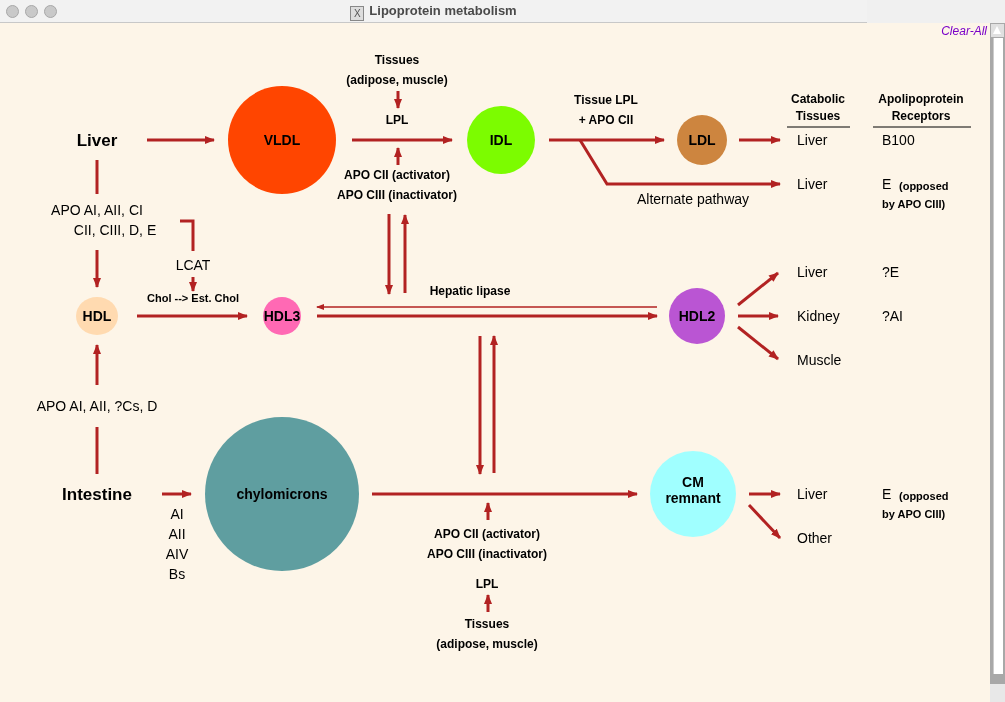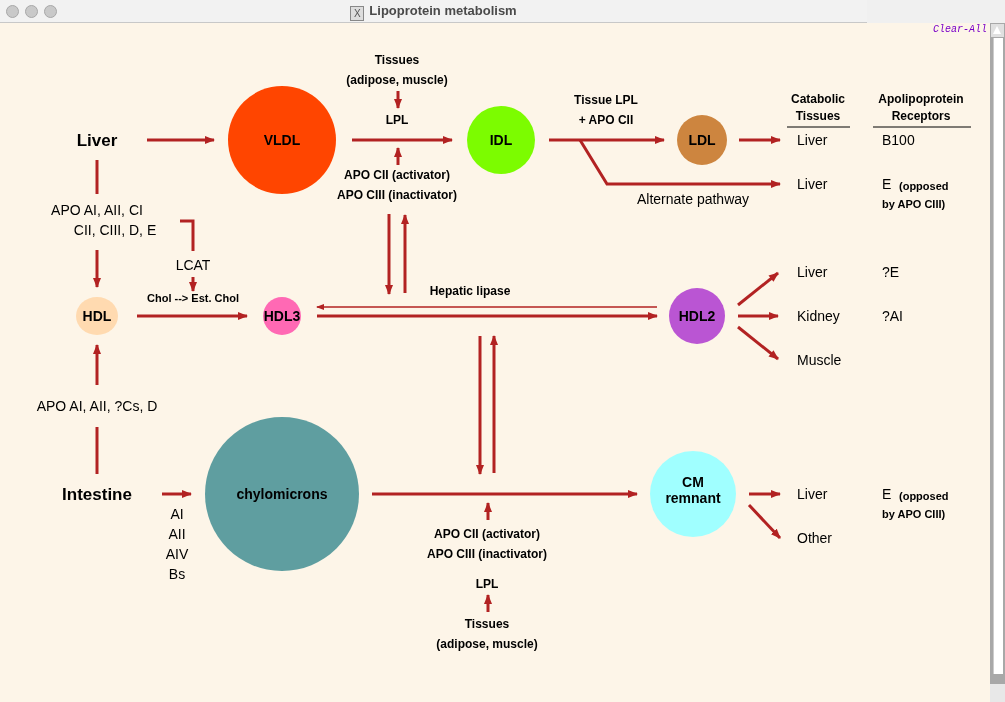--- a/index.html
+++ b/index.html
@@ -2,21 +2,21 @@
 <html><head>
 <meta charset="utf-8">
 <style>
   html,body{margin:0;padding:0;}
   body{width:1005px;height:702px;overflow:hidden;background:#f0f0f0;font-family:"Liberation Sans",sans-serif;position:relative;}
   .titlebar{position:absolute;left:0;top:0;width:867px;height:22px;background:#f2f2f2;border-bottom:1px solid #c8c8c8;}
   .tl{position:absolute;top:5px;width:11px;height:11px;border-radius:50%;background:#c9c9c9;border:1px solid #a8a8a8;}
   .title{position:absolute;left:0;right:0;top:3px;text-align:center;font-size:13px;font-weight:bold;color:#4a4a4a;}
   .xicon{display:inline-block;width:12px;height:13px;border:1px solid #888;background:#ddd;font-size:10px;line-height:13px;text-align:center;vertical-align:-2px;margin-right:5px;color:#555;font-weight:normal;}
   .canvas{position:absolute;left:0;top:23px;width:990px;height:679px;background:#fdf5e8;}
-  .clearall{position:absolute;right:18px;top:24px;font-family:Liberation Mono, monospace;font-size:10px;font-style:italic;color:#7a00c8;}
+  .clearall{position:absolute;right:18px;top:24px;font-family:Liberation Sans, sans-serif;font-size:12px;font-style:italic;color:#7a00c8;}
   .scroll{position:absolute;left:990px;top:23px;width:15px;height:679px;background:#a8a8a8;}
   .scroll-track{position:absolute;left:3px;top:15px;width:9px;height:636px;background:#fff;border-left:1px solid #ccc;}
   .scroll-up{position:absolute;left:1px;top:1px;width:13px;height:13px;background:#e0e0e0;}
   .scroll-up:after{content:"";position:absolute;left:2px;top:2px;border-left:4px solid transparent;border-right:4px solid transparent;border-bottom:8px solid #fff;}
   .grip{position:absolute;left:990px;top:684px;width:15px;height:18px;background:#e8e8e8;}
   svg{position:absolute;left:0;top:0;}
   svg text{font-family:"Liberation Sans",sans-serif;font-weight:bold;fill:#000;}
 </style>
 </head>
 <body>

